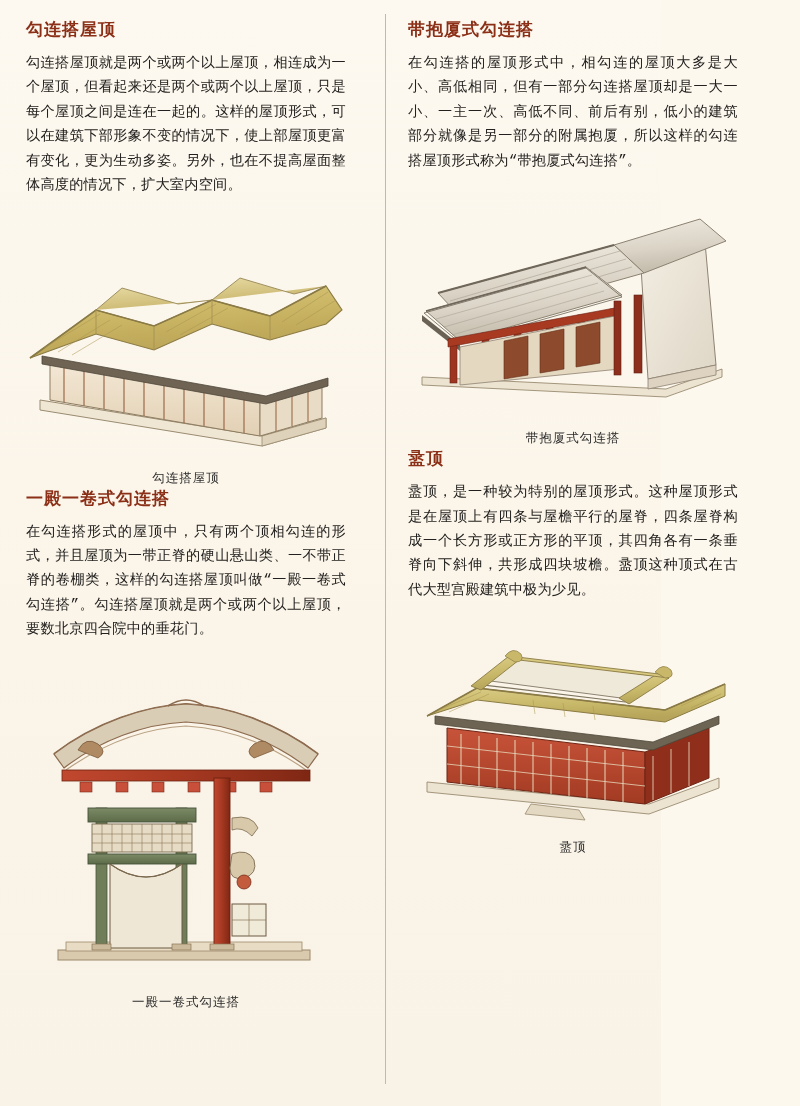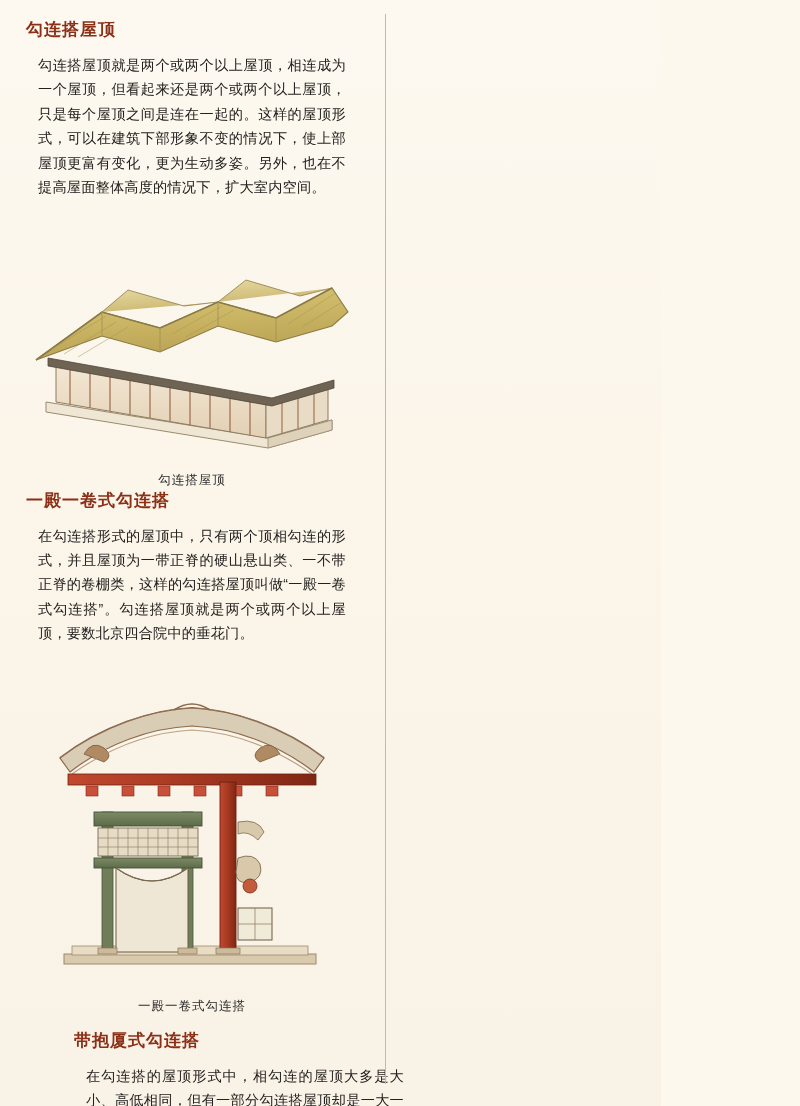--- a/index.html
+++ b/index.html
@@ -16,22 +16,21 @@
     position: relative;
   }
   .page {
     position: relative;
     width: 661px;
     height: 1106px;
     background: linear-gradient(180deg, #fdf9f0 0%, #fbf5ea 45%, #f9f2e6 100%);
     box-sizing: border-box;
     padding: 18px 26px 12px 26px;
     display: flex;
-    flex-direction: column;
-    gap: 14px;
+    flex-direction: row;
   }
   .divider {
     position: absolute;
     left: 385px;
     top: 14px;
     bottom: 22px;
     width: 1px;
     background: #c9b89a;
   }
   .col {
@@ -47,25 +46,25 @@
   }
   h2.sec-title {
     font-family: "DejaVu Sans", sans-serif;
     font-size: 17px;
     font-weight: bold;
     color: #8b2f17;
     margin: 0 0 10px 0;
     letter-spacing: 1px;
   }
   p.body-text {
-    font-family: Liberation Sans, sans-serif;
+    font-family: Liberation Mono, monospace;
     font-size: 14.2px;
     line-height: 1.72;
     color: #23211f;
-    margin: 12px;
+    margin: 0;
     text-align: justify;
     letter-spacing: 0.2px;
   }
   .caption {
     font-family: "DejaVu Sans", sans-serif;
     font-size: 12.5px;
     color: #2b2b2b;
     text-align: center;
     margin-top: 6px;
     letter-spacing: 1px;
@@ -311,20 +310,21 @@
           <rect x="206" y="112" width="7" height="74" fill="#8d2f1c" stroke="#5f2011" stroke-width="0.6"></rect>
         </g>
 
         <polygon points="240,190 308,176 308,186 240,200" fill="#ddd3c0" stroke="#8e8272" stroke-width="0.8"></polygon>
       </svg>
       <div class="caption">带抱厦式勾连搭</div>
     </div>
 
     <h2 class="sec-title sec2-title">盝顶</h2>
 
+    <p class="body-text">盝顶，是一种较为特别的屋顶形式。这种屋顶形式是在屋顶上有四条与屋檐平行的屋脊，四条屋脊构成一个长方形或正方形的平顶，其四角各有一条垂脊向下斜伸，共形成四块坡檐。盝顶这种顶式在古代大型宫殿建筑中极为少见。</p>
 
     <div class="fig">
       <svg width="320" height="215" viewBox="0 0 320 215">
         <defs>
           <linearGradient id="ludingRoof" x1="0" y1="0" x2="0.2" y2="1">
             <stop offset="0%" stop-color="#ddd08a"></stop>
             <stop offset="60%" stop-color="#c8b869"></stop>
             <stop offset="100%" stop-color="#b5a459"></stop>
           </linearGradient>
           <linearGradient id="ludingWall" x1="0" y1="0" x2="0" y2="1">

